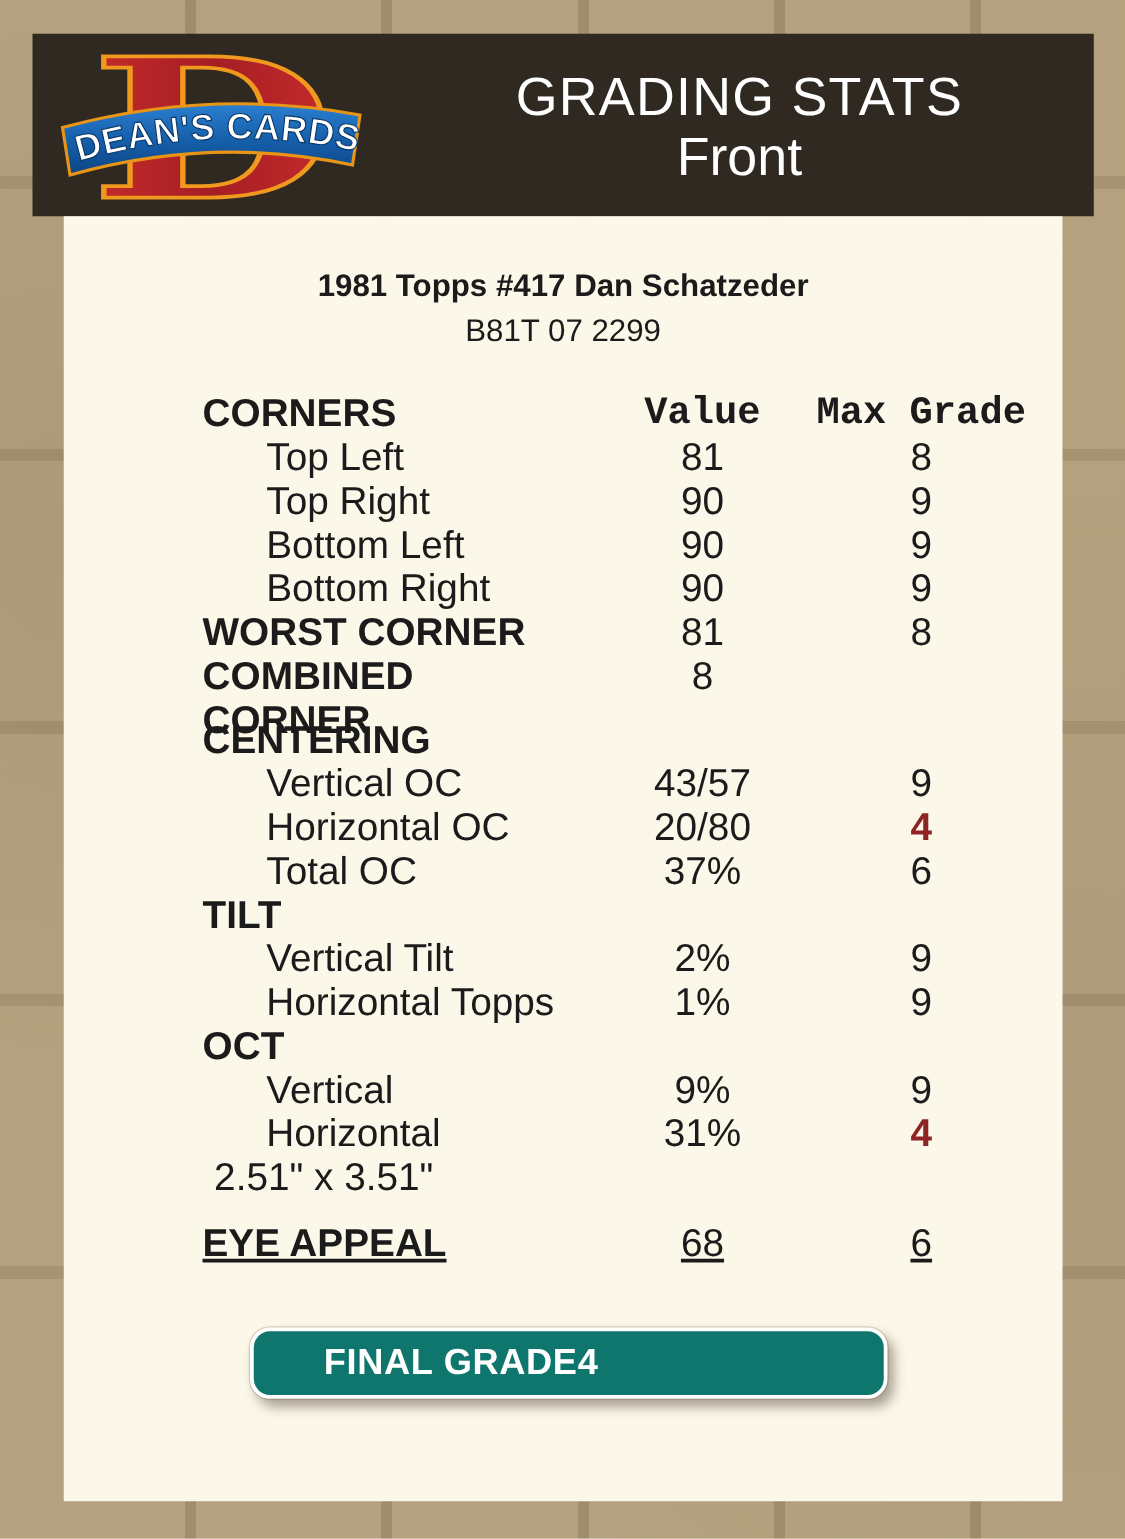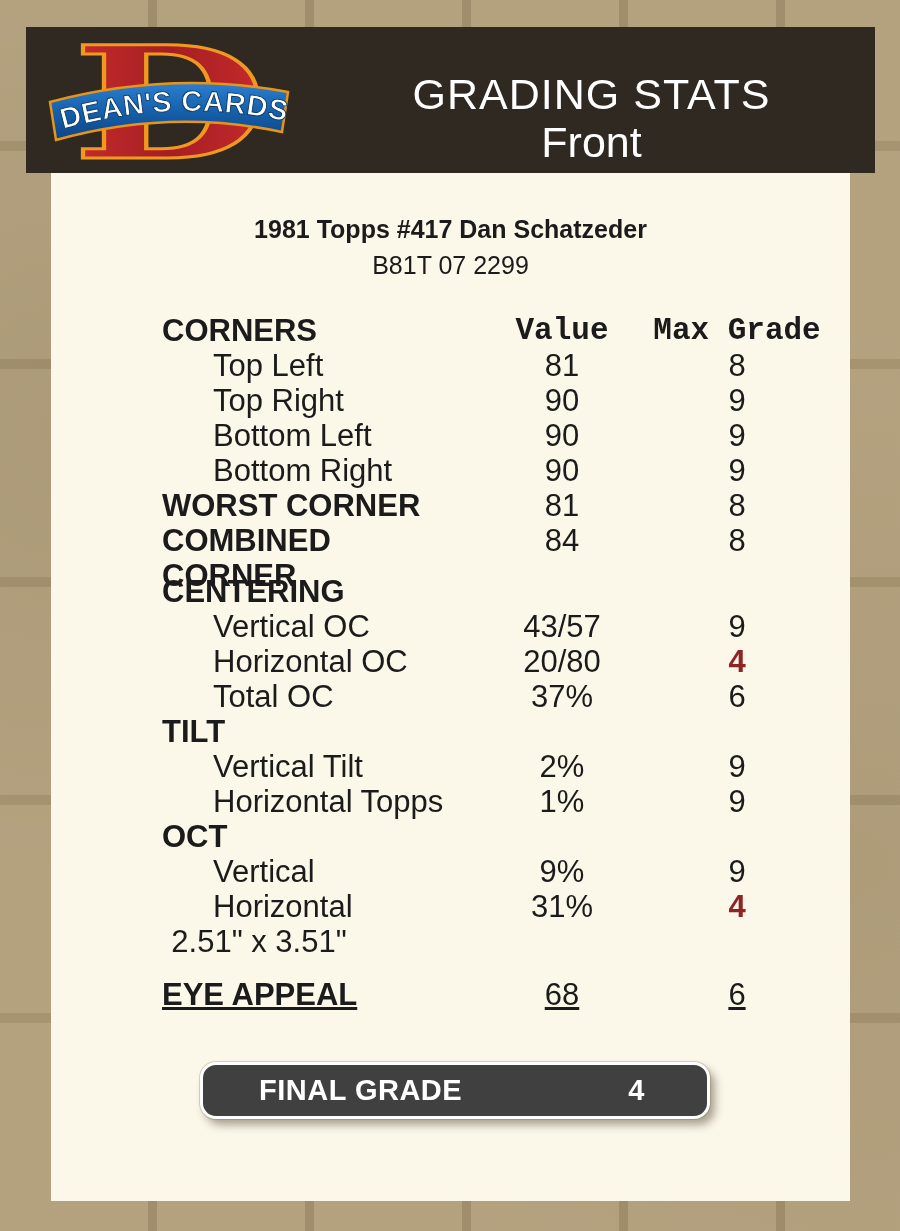--- a/index.html
+++ b/index.html
@@ -18,21 +18,21 @@
       radial-gradient(circle at 95% 70%, rgba(60,45,25,0.08), rgba(60,45,25,0) 45%);
   }
   .header-bar{
     position:absolute;left:26px;top:27px;width:849px;height:146px;
     background:#2f2921;
   }
   .logo{position:absolute;left:18px;top:5px;width:252px;height:140px;}
   .header-titles{
     position:absolute;left:290px;right:8px;top:0;height:100%;
     display:flex;flex-direction:column;align-items:center;justify-content:center;
-    color:#ffffff;padding-top:16px;
+    color:#ffffff;padding-top:0;
   }
   .page-title{font-size:43px;line-height:52px;letter-spacing:1px;}
   .page-subtitle{font-size:43px;line-height:44px;}
   .panel{
     position:absolute;left:51px;top:173px;width:799px;height:1028px;
     background:#fbf7e9;
   }
   .card-title{margin-top:41px;text-align:center;font-weight:bold;font-size:25px;line-height:30px;}
   .card-code{margin-top:6px;text-align:center;font-size:25px;line-height:30px;}
   .gtable{margin-top:33px;}
@@ -43,23 +43,23 @@
   .trow.indent .label{padding-left:51px;}
   .trow.section .label{font-weight:bold;}
   .bold{font-weight:bold;font-family:Liberation Mono, monospace;}
   .val,.max{text-align:center;}
   .red{color:#8e2424;font-weight:bold;}
   .gap{margin-top:16px;}
   .gap-lg{margin-top:18px;text-decoration:underline;}
   .size-shift{transform:translateX(-58px);}
   .final-grade{
     margin:50px 0 0 149px;width:510px;height:57px;box-sizing:border-box;
-    background:#404040;border:3px solid #ffffff;border-radius:16px;
+    background:#0f766e;border:3px solid #ffffff;border-radius:16px;
     box-shadow:5px 6px 9px rgba(70,58,40,0.45), 0 0 0 1px rgba(120,105,80,0.25);
-    display:flex;align-items:center;justify-content:space-between;
+    display:flex;align-items:center;justify-content:flex-start;
     padding:0 62px 0 56px;color:#ffffff;font-weight:bold;font-size:29px;letter-spacing:0.5px;
     cursor:pointer;
   }
 </style>
 </head>
 <body>
 
 <div class="bg"></div>
 
 <div class="header-bar">
@@ -121,21 +121,20 @@
       <div class="val">90</div>
       <div class="max">9</div>
     </div>
     <div class="trow section">
       <div class="label">WORST CORNER</div>
       <div class="val">81</div>
       <div class="max">8</div>
     </div>
     <div class="trow section">
       <div class="label">COMBINED CORNER</div>
-      <div class="val">84</div>
       <div class="max">8</div>
     </div>
 
     <div class="trow section gap">
       <div class="label">CENTERING</div>
       <div class="val"></div>
       <div class="max"></div>
     </div>
     <div class="trow indent">
       <div class="label">Vertical OC</div>

